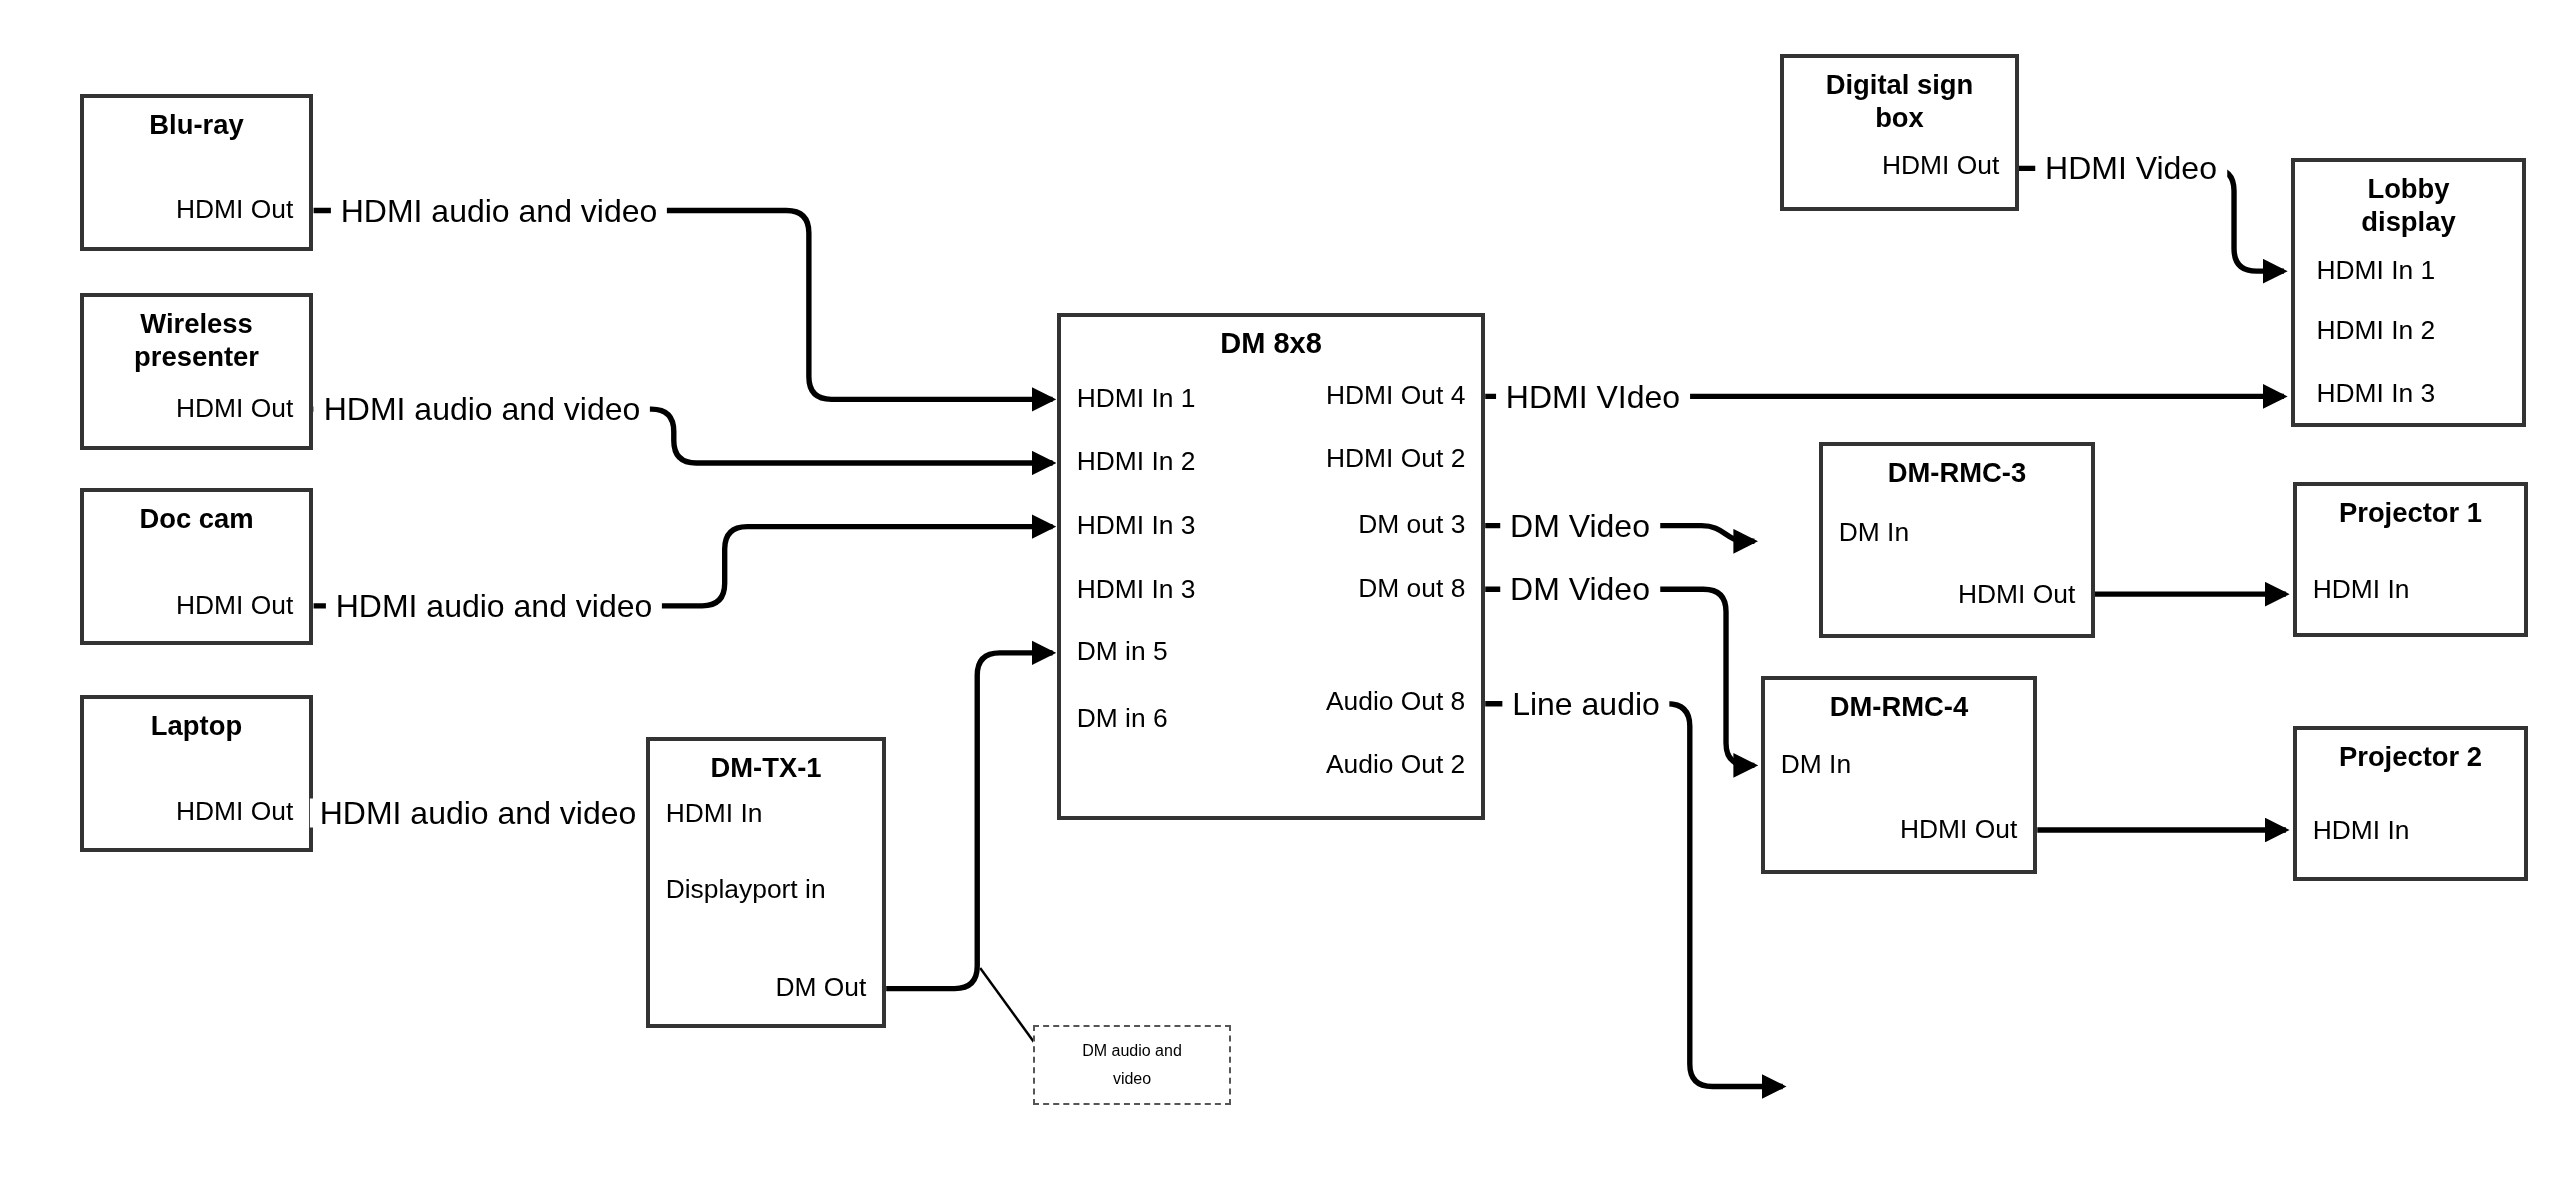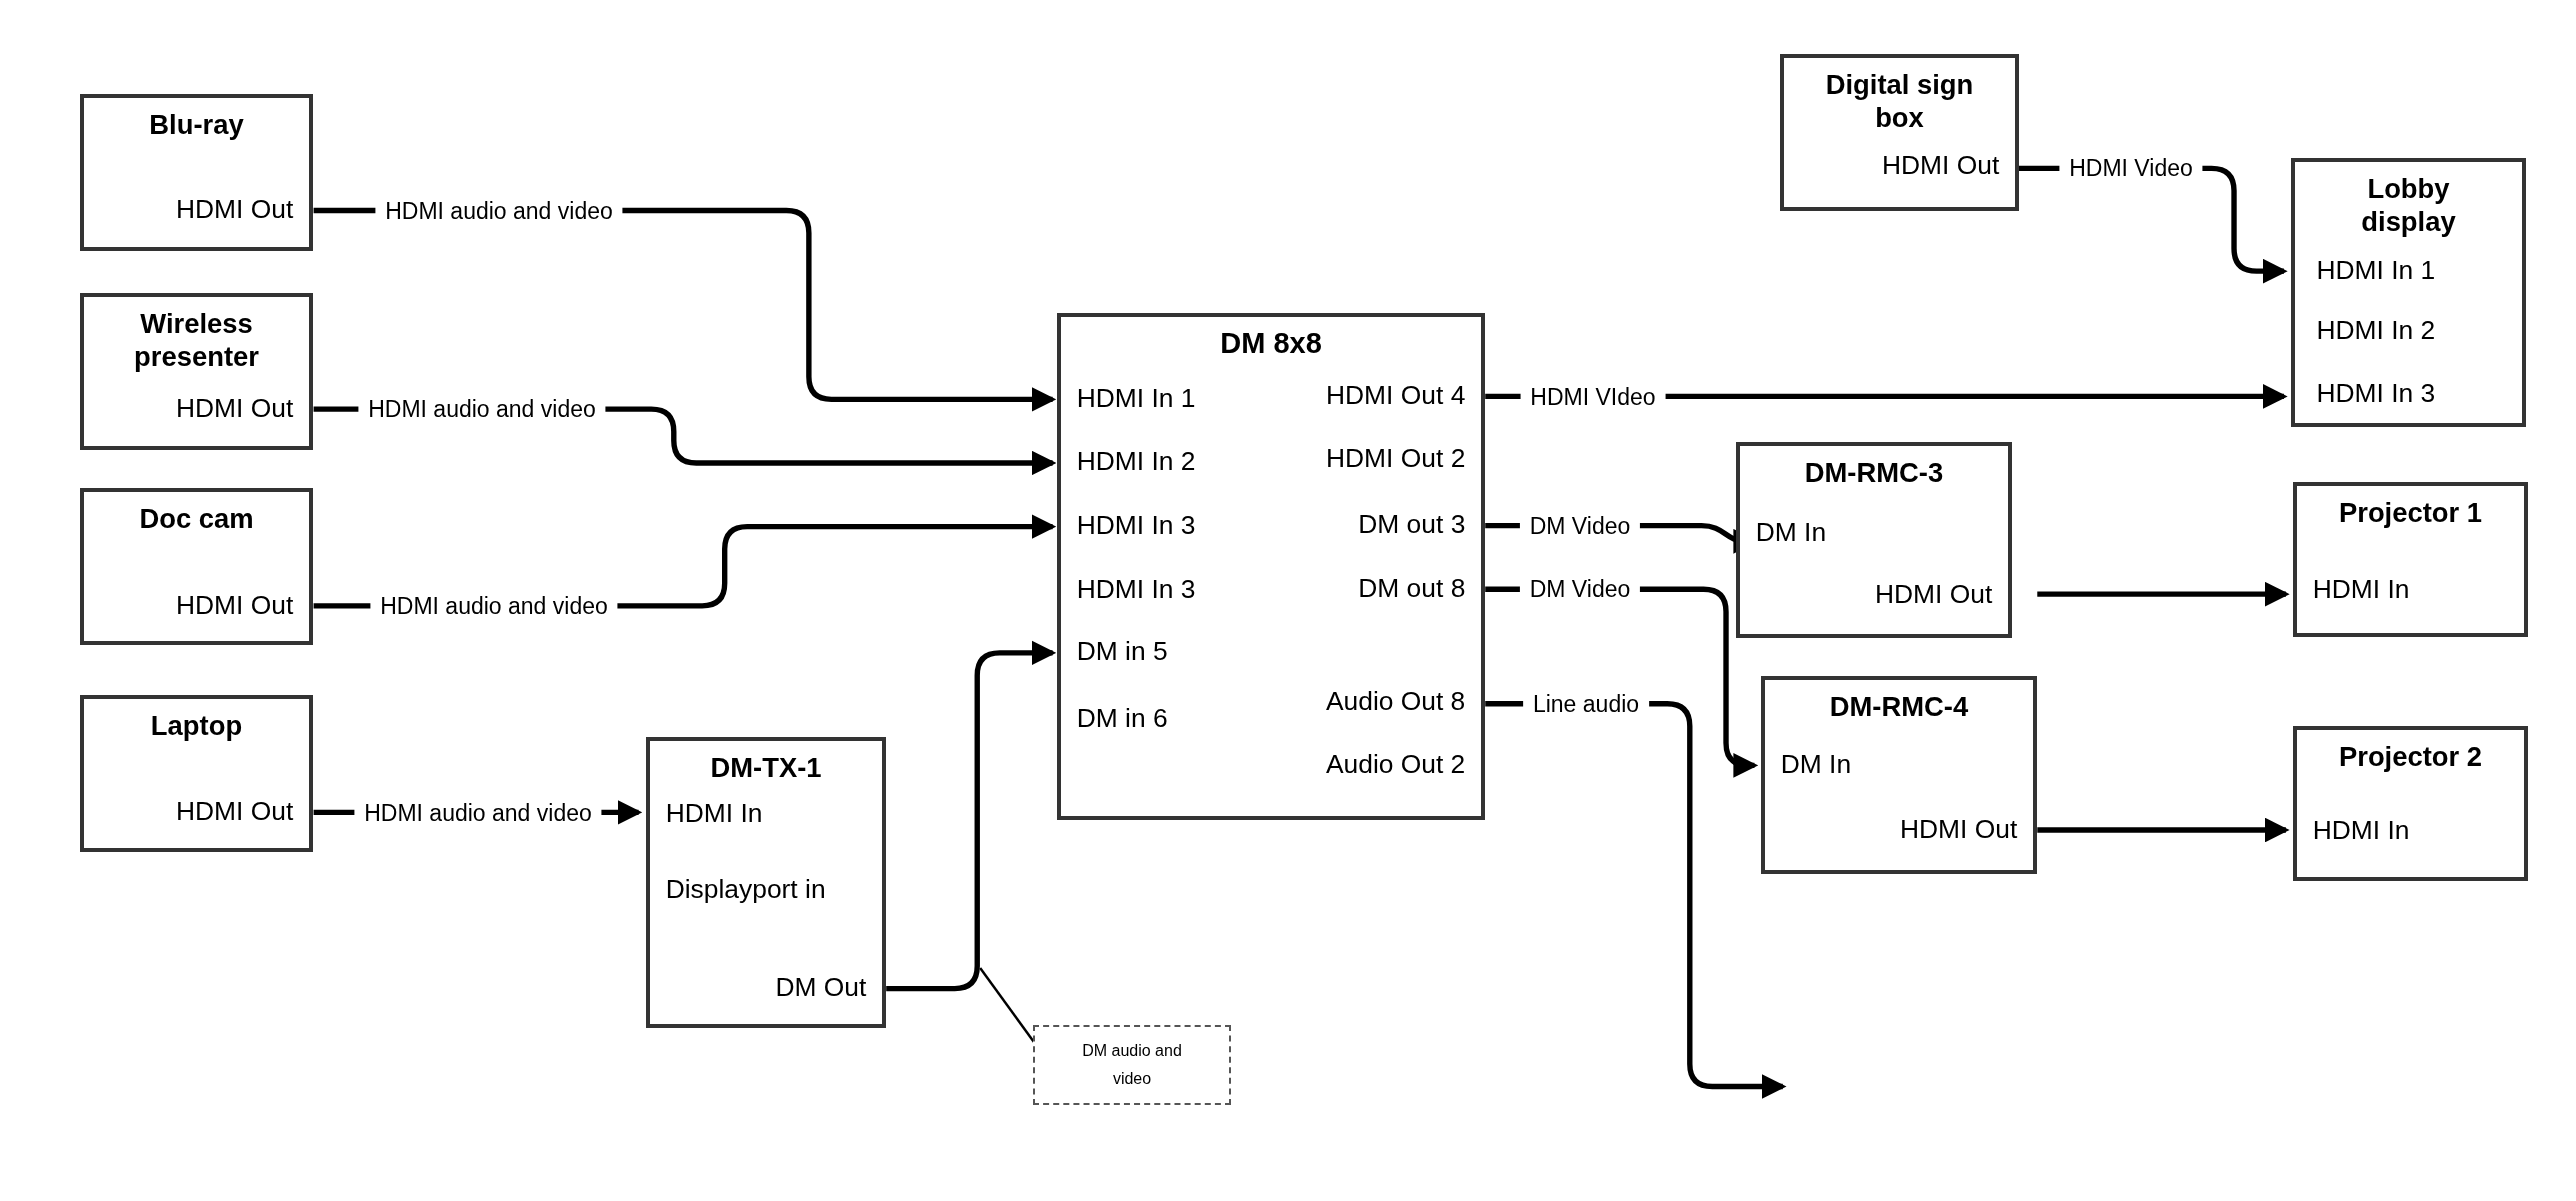--- a/index.html
+++ b/index.html
@@ -16,21 +16,21 @@
     font-weight:bold;font-size:27.4px;line-height:33px;white-space:pre-line;
   }
   .node .title.big{font-size:29px;}
   .port{
     position:absolute;font-size:26.4px;line-height:29px;height:29px;white-space:nowrap;
   }
   .port.pl{left:15.7px;}
   .port.pr{right:15.7px;text-align:right;}
   .elabel{
     position:absolute;transform:translate(-50%,-50%);background:#fff;
-    padding:0 9.8px;font-size:23px;line-height:29px;white-space:nowrap;z-index:3;
+    padding:0 9.8px;font-size:32px;line-height:29px;white-space:nowrap;z-index:3;
   }
   .note{
     position:absolute;left:1033px;top:1025px;width:198px;height:80px;box-sizing:border-box;
     border:2px dashed #555;background:#fff;display:flex;align-items:center;justify-content:center;
     text-align:center;font-size:16px;line-height:28px;white-space:pre-line;z-index:3;
   }
 </style>
 </head>
 <body>
 
@@ -110,21 +110,21 @@
   </div>
 
   <div class="node" style="left:2291px;top:158px;width:235px;height:269px;">
     <div class="title">Lobby
 display</div>
     <div class="port pl" style="left:21.5px;top:94px;">HDMI In 1</div>
     <div class="port pl" style="left:21.5px;top:154px;">HDMI In 2</div>
     <div class="port pl" style="left:21.5px;top:217px;">HDMI In 3</div>
   </div>
 
-  <div class="node" style="left:1736px;top:442px;width:276px;height:196px;">
+  <div class="node" style="left:1819px;top:442px;width:276px;height:196px;">
     <div class="title">DM-RMC-3</div>
     <div class="port pl" style="top:72px;">DM In</div>
     <div class="port pr" style="top:134px;">HDMI Out</div>
   </div>
 
   <div class="node" style="left:2293px;top:482px;width:235px;height:155px;">
     <div class="title">Projector 1</div>
     <div class="port pl" style="top:89px;">HDMI In</div>
   </div>
 

